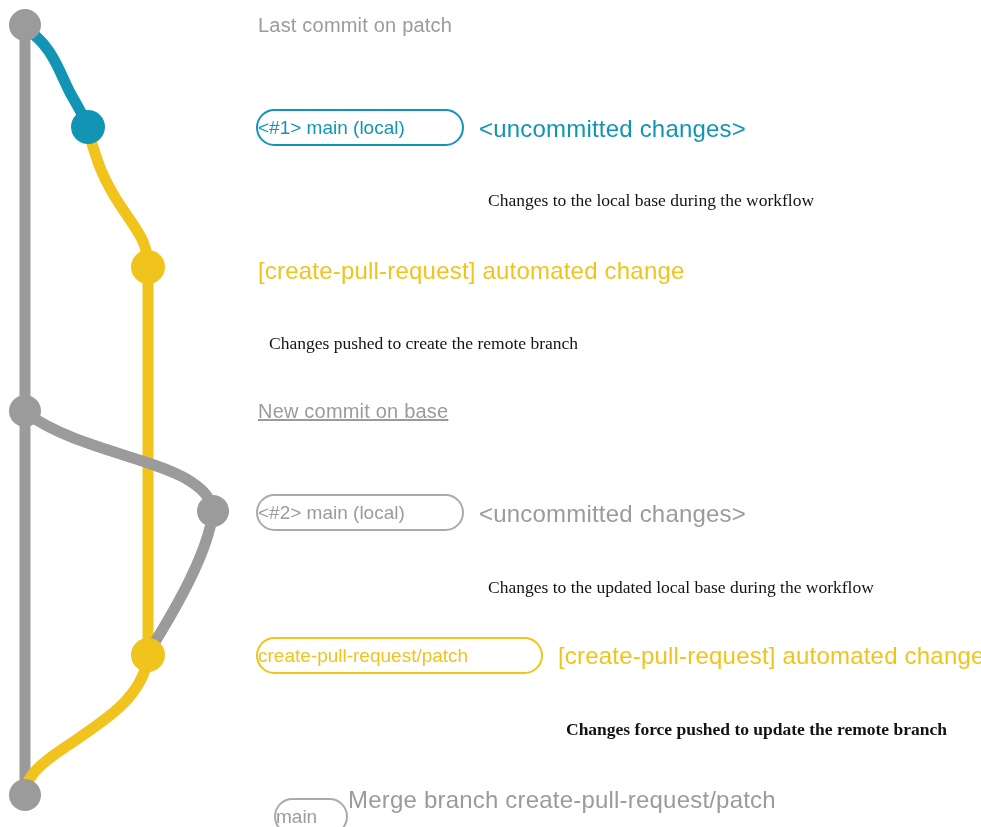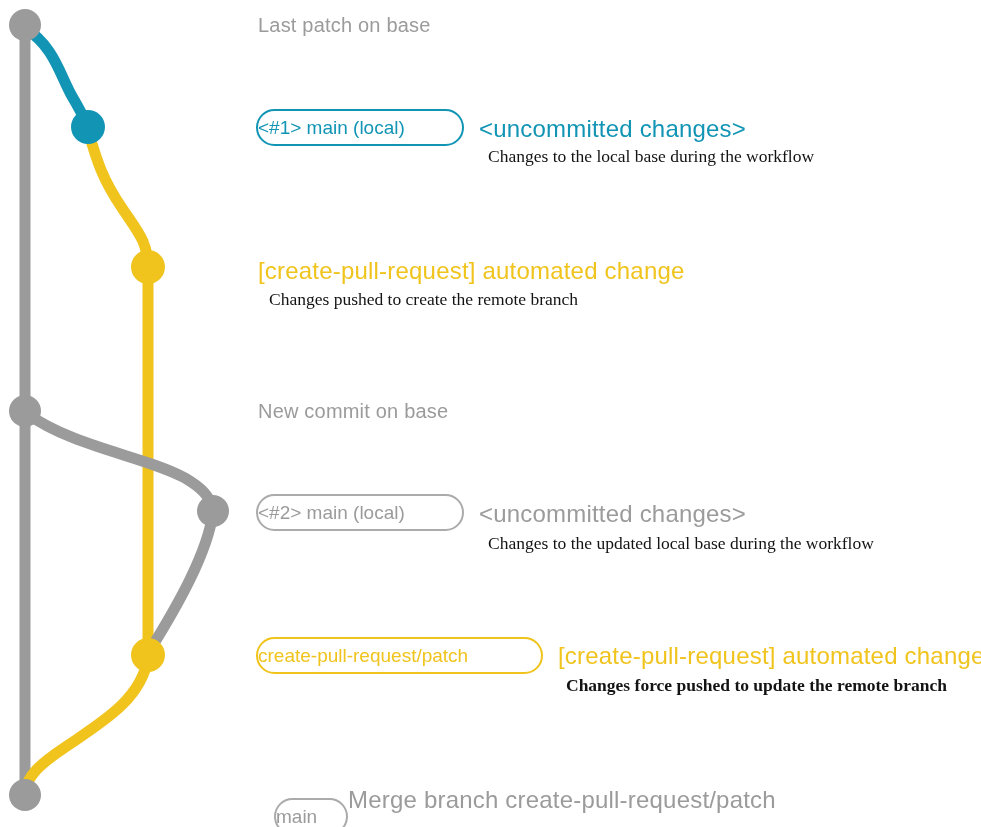--- a/index.html
+++ b/index.html
@@ -34,21 +34,21 @@
   }
   .badge.teal{color:var(--teal);border-color:var(--teal);}
   .badge.gray{color:var(--gray);border-color:var(--gray-border);}
   .badge.yellow{color:var(--yellow);border-color:var(--yellow);}
   .status{position:absolute;font-size:24px;white-space:nowrap;letter-spacing:.2px;}
   .status.teal{color:var(--teal);}
   .status.gray{color:var(--gray);}
   .status.yellow{color:var(--yellow);}
   .caption{
     position:absolute;font-family:"Liberation Serif",serif;font-size:17.5px;
-    color:var(--ink);white-space:nowrap;
+    color:var(--ink);white-space:nowrap;margin-top:44px;
   }
 </style>
 </head>
 <body>
 
 <div class="canvas">
 
   <svg class="graph" width="981" height="827" viewBox="0 0 981 827">
 
     <path class="stroke stroke-teal" d="M 25 28 C 55 47, 60 76, 73 98 C 79 108, 83 116, 88 126"></path>
@@ -60,22 +60,22 @@
 
     <circle class="fill-gray" cx="25" cy="25" r="16"></circle>
     <circle class="fill-teal" cx="88" cy="127" r="17"></circle>
     <circle class="fill-yellow" cx="148" cy="267" r="17"></circle>
     <circle class="fill-gray" cx="25" cy="411" r="16"></circle>
     <circle class="fill-gray" cx="213" cy="511" r="16"></circle>
     <circle class="fill-yellow" cx="148" cy="655" r="17"></circle>
     <circle class="fill-gray" cx="25" cy="795" r="16"></circle>
   </svg>
 
-  <div class="heading" style="left:258px;top:14px;">Last patch on base</div>
-  <div class="heading" style="left:258px;top:400px;">New commit on base</div>
+  <div class="heading" style="left:258px;top:14px;">Last commit on patch</div>
+  <div class="heading" style="left:258px;top:400px;text-decoration:underline;">New commit on base</div>
 
   <div class="badge teal" style="left:256px;top:109px;width:208px;">&lt;#1&gt; main (local)</div>
   <div class="status teal" style="left:479px;top:115px;">&lt;uncommitted changes&gt;</div>
   <div class="caption" style="left:488px;top:146px;">Changes to the local base during the workflow</div>
 
   <div class="status yellow" style="left:258px;top:257px;">[create-pull-request] automated change</div>
   <div class="caption" style="left:269px;top:289px;">Changes pushed to create the remote branch</div>
 
   <div class="badge gray" style="left:256px;top:494px;width:208px;">&lt;#2&gt; main (local)</div>
   <div class="status gray" style="left:479px;top:500px;">&lt;uncommitted changes&gt;</div>

